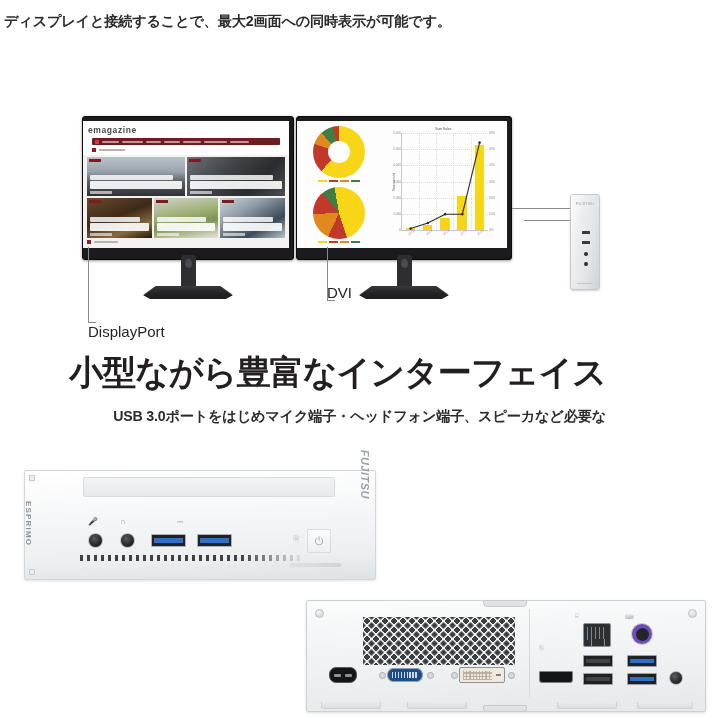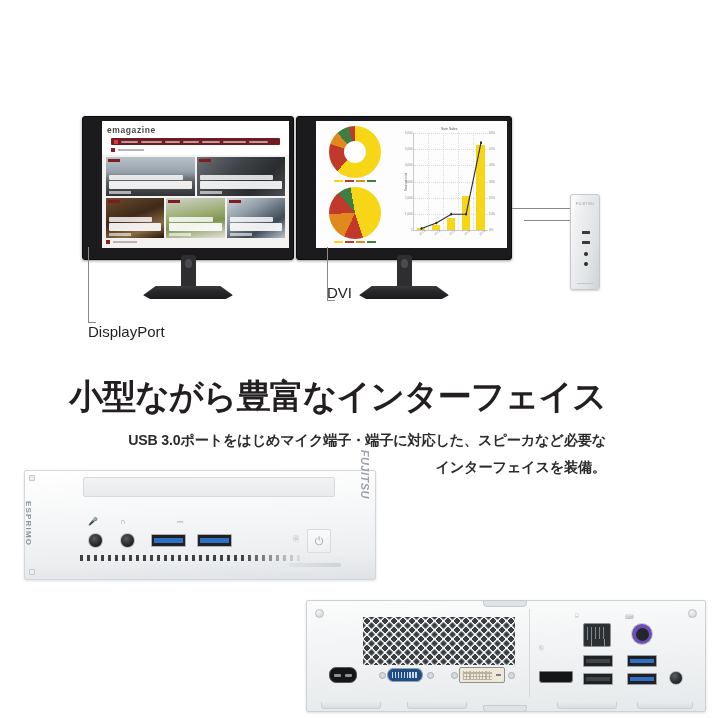--- a/index.html
+++ b/index.html
@@ -25,21 +25,21 @@
   }
 
   
   .monitors { position:absolute; left:0; top:116px; width:718px; height:230px; }
 
   .monitor { position:absolute; }
   .mon-bezel {
     background:#1b1b1d;
     border:1px solid #0c0c0d;
     border-radius:3px;
-    padding:4px 4px 11px 19px;
+    padding:4px 4px 11px 0;
     box-shadow:0 1px 3px rgba(0,0,0,.4);
   }
   .mon-screen { background:#fff; overflow:hidden; position:relative; }
 
   
   .stand-neck {
     position:absolute; width:15px; height:34px; background:#2e2e31;
     border-radius:3px; left:50%; margin-left:-7px;
   }
   .stand-neck::before{
@@ -159,21 +159,21 @@
     font-size:4px; color:#9aa0a5; letter-spacing:.3px;
   }
   .tower .jack { position:absolute; width:4px; height:4px; border-radius:50%;
                  background:#2d2d2d; left:13px; }
   .tower .usb { position:absolute; width:8px; height:3px; background:#3a3a3a;
                 left:11px; border-radius:.5px; }
   .tower .btm { position:absolute; bottom:5px; left:6px; right:6px; height:1px;
                 background:#c3c7cb; }
 
   
-  .sec2 { position:absolute; left:0; top:352px; width:612px;margin-top:24px; }
+  .sec2 { position:absolute; left:0; top:352px; width:612px; }
   .h2-main {
     font-size:34px; font-weight:bold; color:#231f20; text-align:right;
     padding-right:6px; letter-spacing:-1px; line-height:1.2;
   }
   .body2 { padding-top:10px; text-align:right; padding-right:6px; }
   .body2 .body-line { display:block; }
 
   
   .front-unit {
     position:absolute; left:24px; top:470px; width:352px; height:110px;
@@ -295,20 +295,21 @@
              background:linear-gradient(180deg,#e9ecee,#dadee1);
              border:1px solid #ccd0d4; border-top:none; border-radius:0 0 3px 3px;}
   .ru-tab { position:absolute; width:44px; height:7px; background:#dfe3e6;
             border:1px solid #c7cbcf; border-radius:0 0 4px 4px; }
 </style>
 </head>
 <body>
 
 <div class="sec1">
   <div class="body-copy">
+    <div class="body-line">ディスプレイと接続することで、最大2画面への同時表示が可能です。</div>
   </div>
 </div>
 
 <div class="monitors">
 
   <div class="monitor" style="left:82px; top:0; width:212px;">
     <div class="mon-bezel">
       <div class="mon-screen" style="height:127px;">
 
         <div class="emag">
@@ -497,22 +498,21 @@
     <div class="usb" style="top:46px;"></div>
     <div class="jack" style="top:57px;"></div>
     <div class="jack" style="top:67px;"></div>
     <div class="btm"></div>
   </div>
 </div>
 
 <div class="sec2">
   <div class="h2-main">小型ながら豊富なインターフェイス</div>
   <div class="body2">
-    <span class="body-line">USB 3.0ポートをはじめマイク端子・端子に対応した、スピーカなど必要な</span>
-    <span class="body-line">インターフェイスを装備。</span>
+    <span class="body-line">USB 3.0ポートをはじめマイク端子・ヘッドフォン端子、スピーカなど必要な</span>
   </div>
 </div>
 
 <div class="front-unit">
   <div class="fu-screw" style="left:4px;  top:4px;"></div>
   <div class="fu-screw" style="left:4px;  bottom:4px;"></div>
   <div class="fu-top-slot"></div>
 
   <div class="esprimo-txt">ESPRIMO</div>
   <div class="fujitsu-txt">FUJITSU</div>

